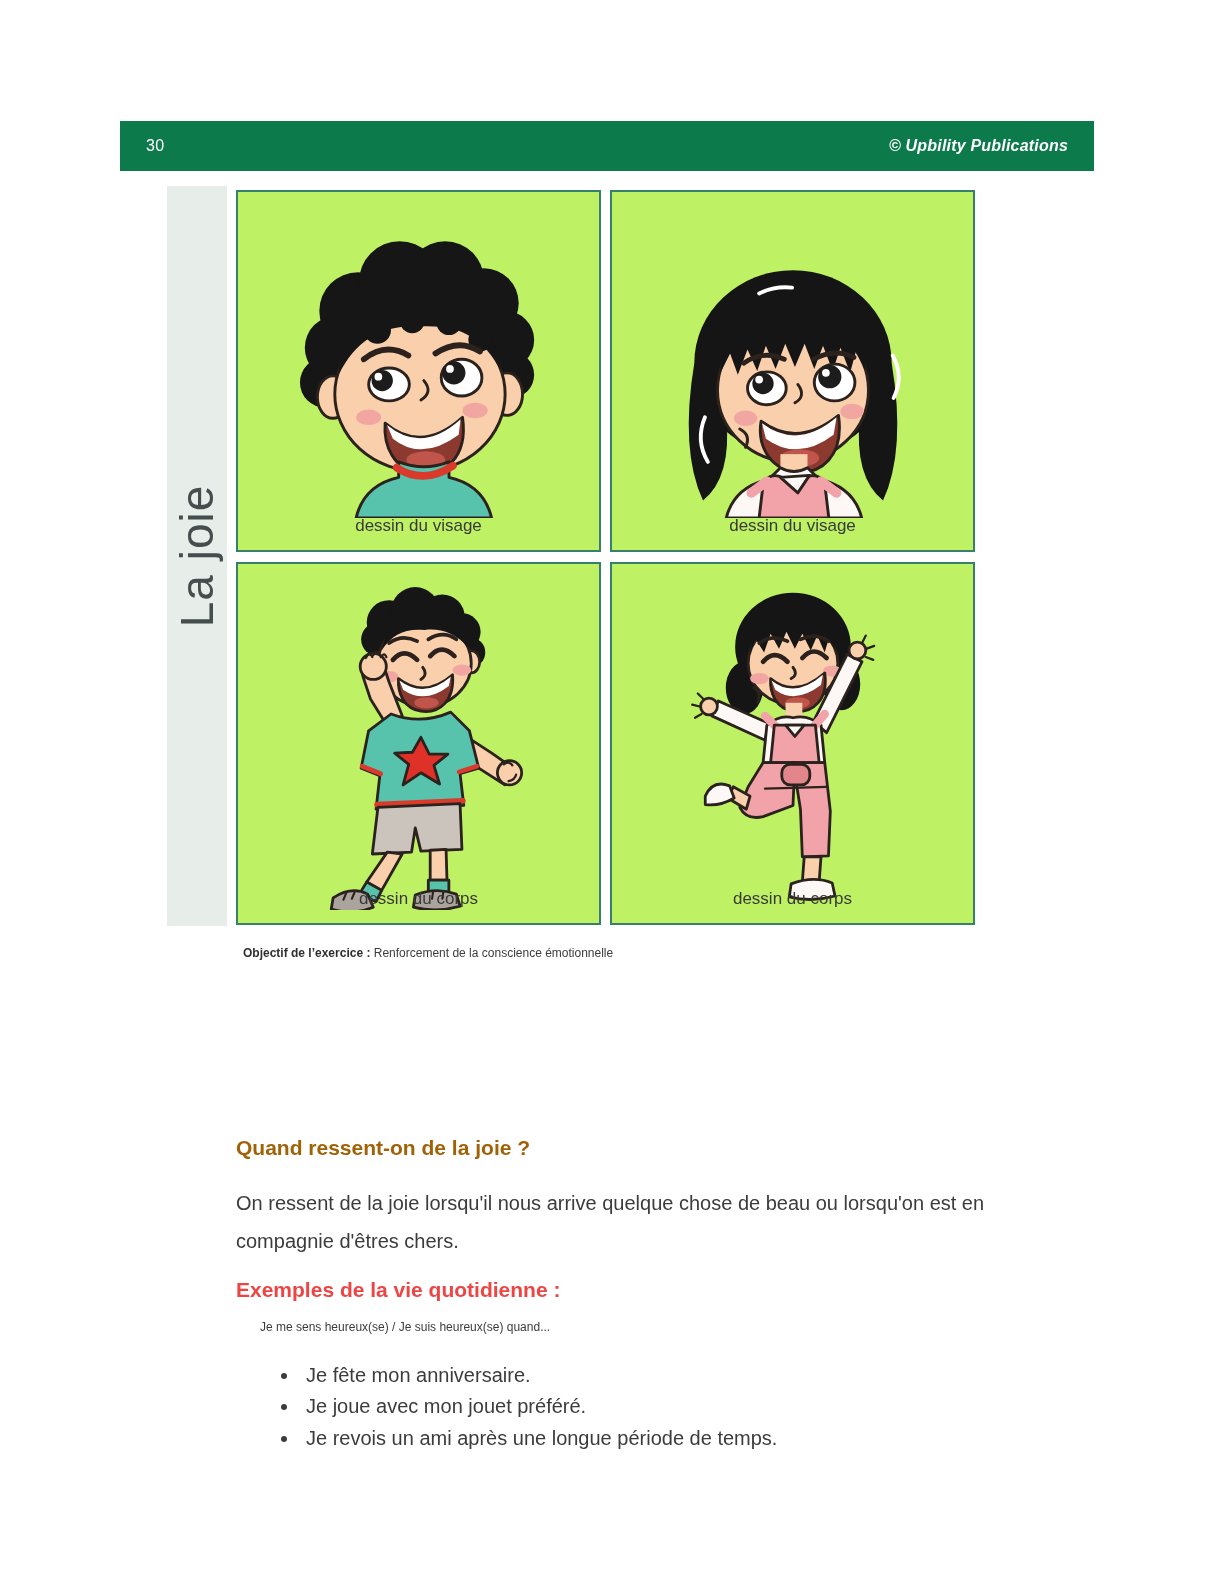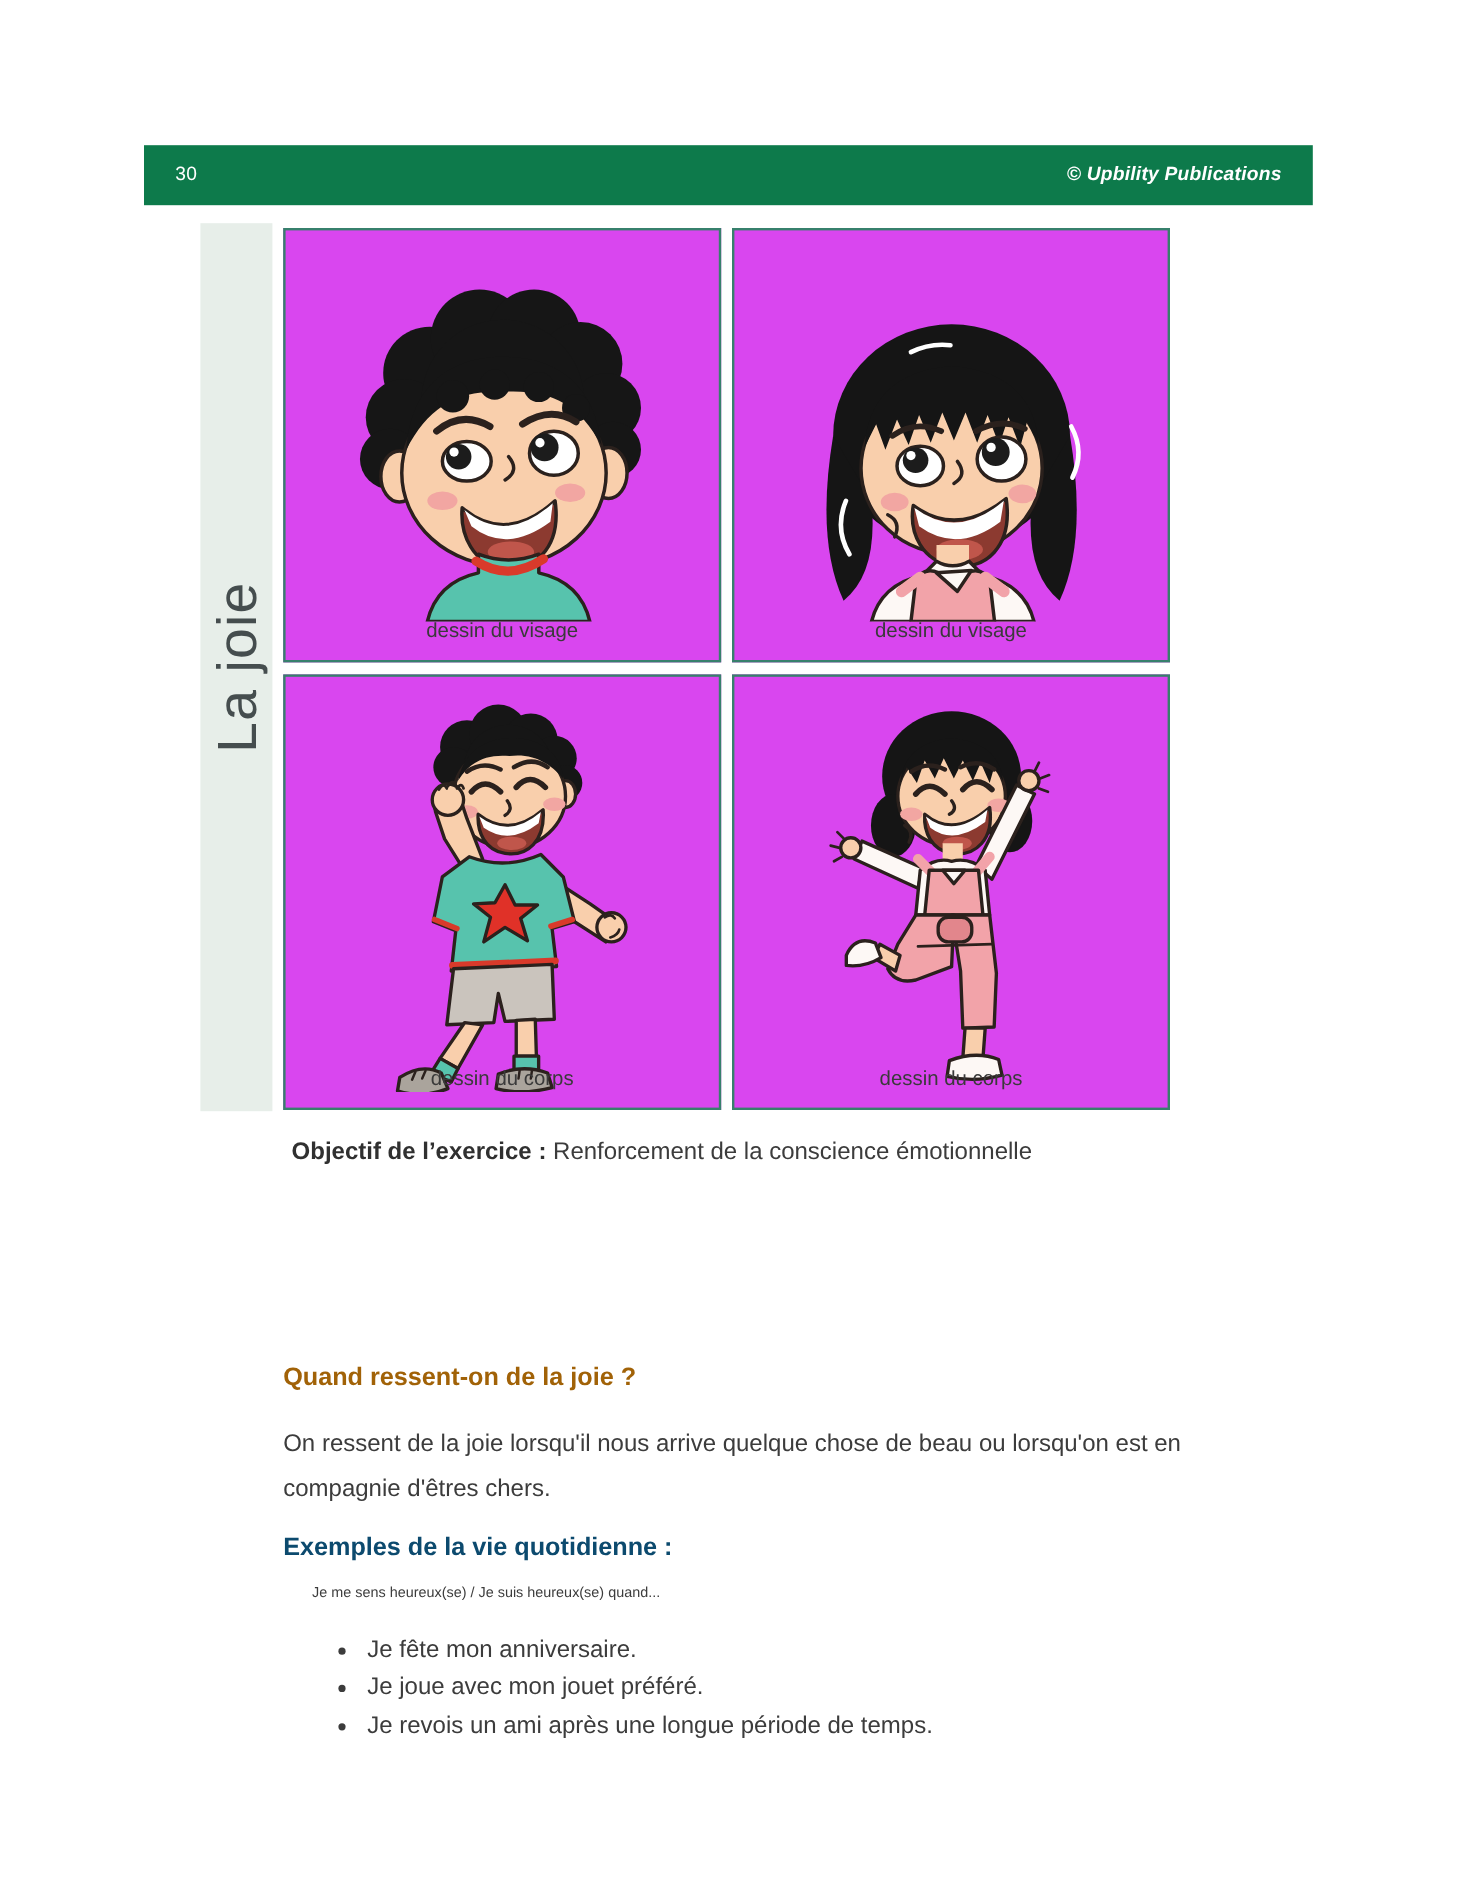--- a/index.html
+++ b/index.html
@@ -28,41 +28,41 @@
     color:#454d4e;letter-spacing:1px;
   }
 
   
   .cards{
     left:236px;top:190px;display:grid;
     grid-template-columns:365px 365px;grid-template-rows:362px 363px;
     column-gap:9px;row-gap:10px;
   }
   .card{
-    border:2px solid #37806c;background:#d946ef;box-sizing:border-box;
+    border:2px solid #37806c;background:#bef264;box-sizing:border-box;
     position:relative;display:flex;justify-content:center;align-items:flex-start;
   }
   .card .caption{
     position:absolute;bottom:14px;left:0;width:100%;text-align:center;
     font-size:17px;color:#3a3a3a;
   }
   .card svg{display:block;}
   .face-svg{margin-top:26px;}
   .body-svg{margin-top:10px;}
 
   
-  .exercise{left:243px;top:944px;width:742px;font-size:20px;line-height:1.6;}
+  .exercise{left:243px;top:944px;width:742px;font-size:12px;line-height:1.6;}
   .exercise p{margin:0;}
   .exercise .justify{text-align:justify;}
   .b{font-weight:bold;color:#303030;}
 
   
   .question{left:236px;top:1136px;font-size:21px;font-weight:bold;color:#a16207;}
   .answer{left:236px;top:1184px;width:752px;font-size:20px;line-height:1.9;}
-  .examples-h{left:236px;top:1278px;font-size:21px;font-weight:bold;color:#0c4a6e;}
+  .examples-h{left:236px;top:1278px;font-size:21px;font-weight:bold;color:#ef4444;}
   .examples-intro{left:236px;top:1320px;font-size:12px;margin-left:24px;}
   .bullets{
     left:236px;top:1344px;width:760px;margin:16px;padding-left:48px;
     font-size:20px;line-height:1.57;list-style:disc;
   }
   .bullets li{padding-left:6px;}
 </style>
 </head>
 <body>
 

